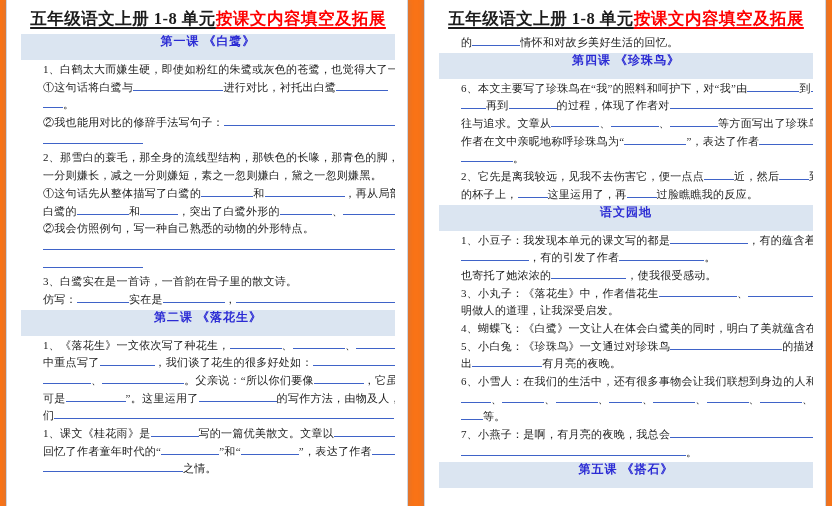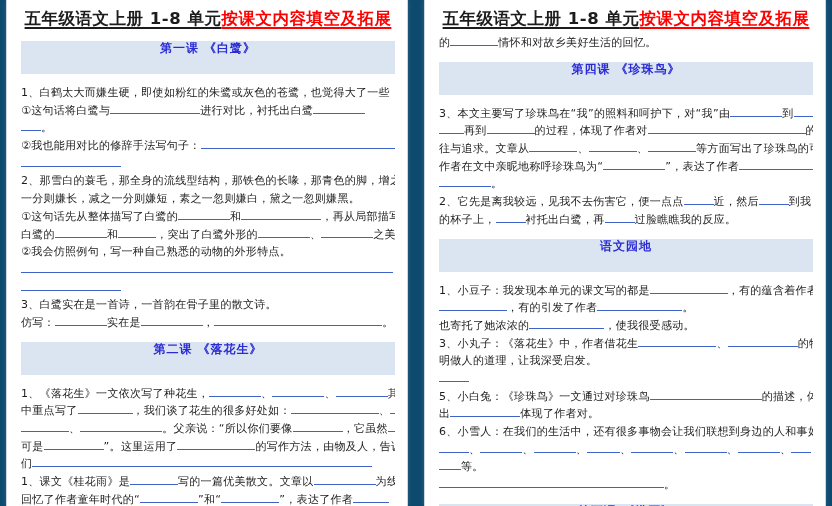--- a/index.html
+++ b/index.html
@@ -1,42 +1,42 @@
 <!DOCTYPE html>
 <html style="--bar-bg: #dbe5f1; --bar-fg: #2b2bd4; --blank: #3f63c8; --red: #fe0000; --ink: #1c1c1c;"><head>
 <meta charset="utf-8">
 <style>
   :root{
     --bar-bg:#dbe5f1; --bar-fg:#2b2bd4; --blank:#3f63c8; --red:#fe0000; --ink:#1c1c1c;
   }
   html,body{margin:0;padding:0;}
   body{background:#e9eff6;font-family:"DejaVu Sans","Liberation Sans",sans-serif;}
-  #canvas{position:relative;width:832px;height:506px;background:#0c4a6e;overflow:hidden;}
+  #canvas{position:relative;width:832px;height:506px;background:#f97316;overflow:hidden;font-family:Liberation Serif, serif;}
   .page{
     position:absolute;top:0;bottom:0;width:402px;background:#ffffff;
     border-left:1px solid #ccd6e2;border-right:1px solid #ccd6e2;
     box-shadow:0 0 5px rgba(110,130,165,.40);
     box-sizing:border-box;padding:5px 12px 0 14px;overflow:hidden;
   }
   .page.left{left:6px;}
   .page.right{left:424px;}
   .doc-title{
     text-align:center;font-weight:bold;font-size:16.5px;line-height:24px;
     margin:2px 0 3px 0;white-space:nowrap;letter-spacing:.5px;color:var(--ink);
   }
   .doc-title span{text-decoration:underline;text-decoration-thickness:2px;text-underline-offset:3px;}
   .t-red{color:var(--red);}
   .bar{
     background:var(--bar-bg);color:var(--bar-fg);font-weight:bold;font-size:12px;
-    height:33px;line-height:15.5px;text-align:center;margin:10px 0;letter-spacing:1px;
+    height:26px;line-height:15.5px;text-align:center;margin:1px 0;letter-spacing:1px;
     white-space:nowrap;overflow:hidden;
   }
   .ln{
     height:17.7px;line-height:17.7px;font-size:11px;color:var(--ink);
-    white-space:nowrap;overflow:hidden;letter-spacing:.3px;
+    white-space:nowrap;overflow:hidden;letter-spacing:.3px;margin-left:22px;
   }
   .blank{
     display:inline-block;height:10px;
     border-bottom:1.4px solid var(--blank);
   }
 </style>
 </head>
 <body>
 
 <div id="canvas">
@@ -69,37 +69,38 @@
         <div class="ln"><span>回忆了作者童年时代的“</span><span class="blank" style="width: 58px;"></span><span>”和“</span><span class="blank" style="width: 58px;"></span><span>”，表达了作者</span><span class="blank" style="width: 36px;"></span></div>
         <div class="ln"><span class="blank" style="width: 140px;"></span><span>之情。</span></div>
       </div>
   </div>
 
   <div class="page right">
     <div class="doc-title"><span class="t-black">五年级语文上册 1-8 单元</span><span class="t-red">按课文内容填空及拓展</span></div>
     <div>
         <div class="ln"><span>的</span><span class="blank" style="width: 48px;"></span><span>情怀和对故乡美好生活的回忆。</span></div>
         <div class="bar">第四课 《珍珠鸟》</div>
-        <div class="ln"><span>3、本文主要写了珍珠鸟在“我”的照料和呵护下，对“我”由</span><span class="blank" style="width: 52px;"></span><span>到</span><span class="blank" style="width: 22px;"></span></div>
+        <div class="ln"><span>6、本文主要写了珍珠鸟在“我”的照料和呵护下，对“我”由</span><span class="blank" style="width: 52px;"></span><span>到</span><span class="blank" style="width: 22px;"></span></div>
         <div class="ln"><span class="blank" style="width: 25px;"></span><span>再到</span><span class="blank" style="width: 48px;"></span><span>的过程，体现了作者对</span><span class="blank" style="width: 158px;"></span><span>的向</span></div>
         <div class="ln"><span>往与追求。文章从</span><span class="blank" style="width: 48px;"></span><span>、</span><span class="blank" style="width: 48px;"></span><span>、</span><span class="blank" style="width: 48px;"></span><span>等方面写出了珍珠鸟的可爱，</span></div>
         <div class="ln"><span>作者在文中亲昵地称呼珍珠鸟为“</span><span class="blank" style="width: 62px;"></span><span>”，表达了作者</span><span class="blank" style="width: 92px;"></span></div>
         <div class="ln"><span class="blank" style="width: 52px;"></span><span>。</span></div>
         <div class="ln"><span>2、它先是离我较远，见我不去伤害它，便一点点</span><span class="blank" style="width: 30px;"></span><span>近，然后</span><span class="blank" style="width: 30px;"></span><span>到我</span></div>
-        <div class="ln"><span>的杯子上，</span><span class="blank" style="width: 30px;"></span><span>衬托出白鹭，再</span><span class="blank" style="width: 30px;"></span><span>过脸瞧瞧我的反应。</span></div>
+        <div class="ln"><span>的杯子上，</span><span class="blank" style="width: 30px;"></span><span>这里运用了，再</span><span class="blank" style="width: 30px;"></span><span>过脸瞧瞧我的反应。</span></div>
         <div class="bar">语文园地</div>
         <div class="ln"><span>1、小豆子：我发现本单元的课文写的都是</span><span class="blank" style="width: 78px;"></span><span>，有的蕴含着作者</span></div>
         <div class="ln"><span class="blank" style="width: 68px;"></span><span>，有的引发了作者</span><span class="blank" style="width: 85px;"></span><span>。</span></div>
         <div class="ln"><span>也寄托了她浓浓的</span><span class="blank" style="width: 75px;"></span><span>，使我很受感动。</span></div>
         <div class="ln"><span>3、小丸子：《落花生》中，作者借花生</span><span class="blank" style="width: 78px;"></span><span>、</span><span class="blank" style="width: 70px;"></span><span>的特点说</span></div>
         <div class="ln"><span>明做人的道理，让我深受启发。</span></div>
-        <div class="ln"><span class="blank" style="width: 30px;"></span></div>
+        <div class="ln"><span>4、蝴蝶飞：《白鹭》一文让人在体会白鹭美的同时，明白了美就蕴含在</span><span class="blank" style="width: 30px;"></span></div>
         <div class="ln"><span>5、小白兔：《珍珠鸟》一文通过对珍珠鸟</span><span class="blank" style="width: 112px;"></span><span>的描述，体现</span></div>
-        <div class="ln"><span>出</span><span class="blank" style="width: 70px;"></span><span>体现了作者对。</span></div>
+        <div class="ln"><span>出</span><span class="blank" style="width: 70px;"></span><span>有月亮的夜晚。</span></div>
         <div class="ln"><span>6、小雪人：在我们的生活中，还有很多事物会让我们联想到身边的人和事如：</span></div>
         <div class="ln"><span class="blank" style="width: 30px;"></span><span>、</span><span class="blank" style="width: 42px;"></span><span>、</span><span class="blank" style="width: 42px;"></span><span>、</span><span class="blank" style="width: 33px;"></span><span>、</span><span class="blank" style="width: 42px;"></span><span>、</span><span class="blank" style="width: 42px;"></span><span>、</span><span class="blank" style="width: 42px;"></span><span>、</span><span class="blank" style="width: 20px;"></span></div>
         <div class="ln"><span class="blank" style="width: 22px;"></span><span>等。</span></div>
+        <div class="ln"><span>7、小燕子：是啊，有月亮的夜晚，我总会</span><span class="blank" style="width: 158px;"></span></div>
         <div class="ln"><span class="blank" style="width: 225px;"></span><span>。</span></div>
         <div class="bar">第五课 《搭石》</div>
       </div>
   </div>
 
 </div>
 
 </body></html>

